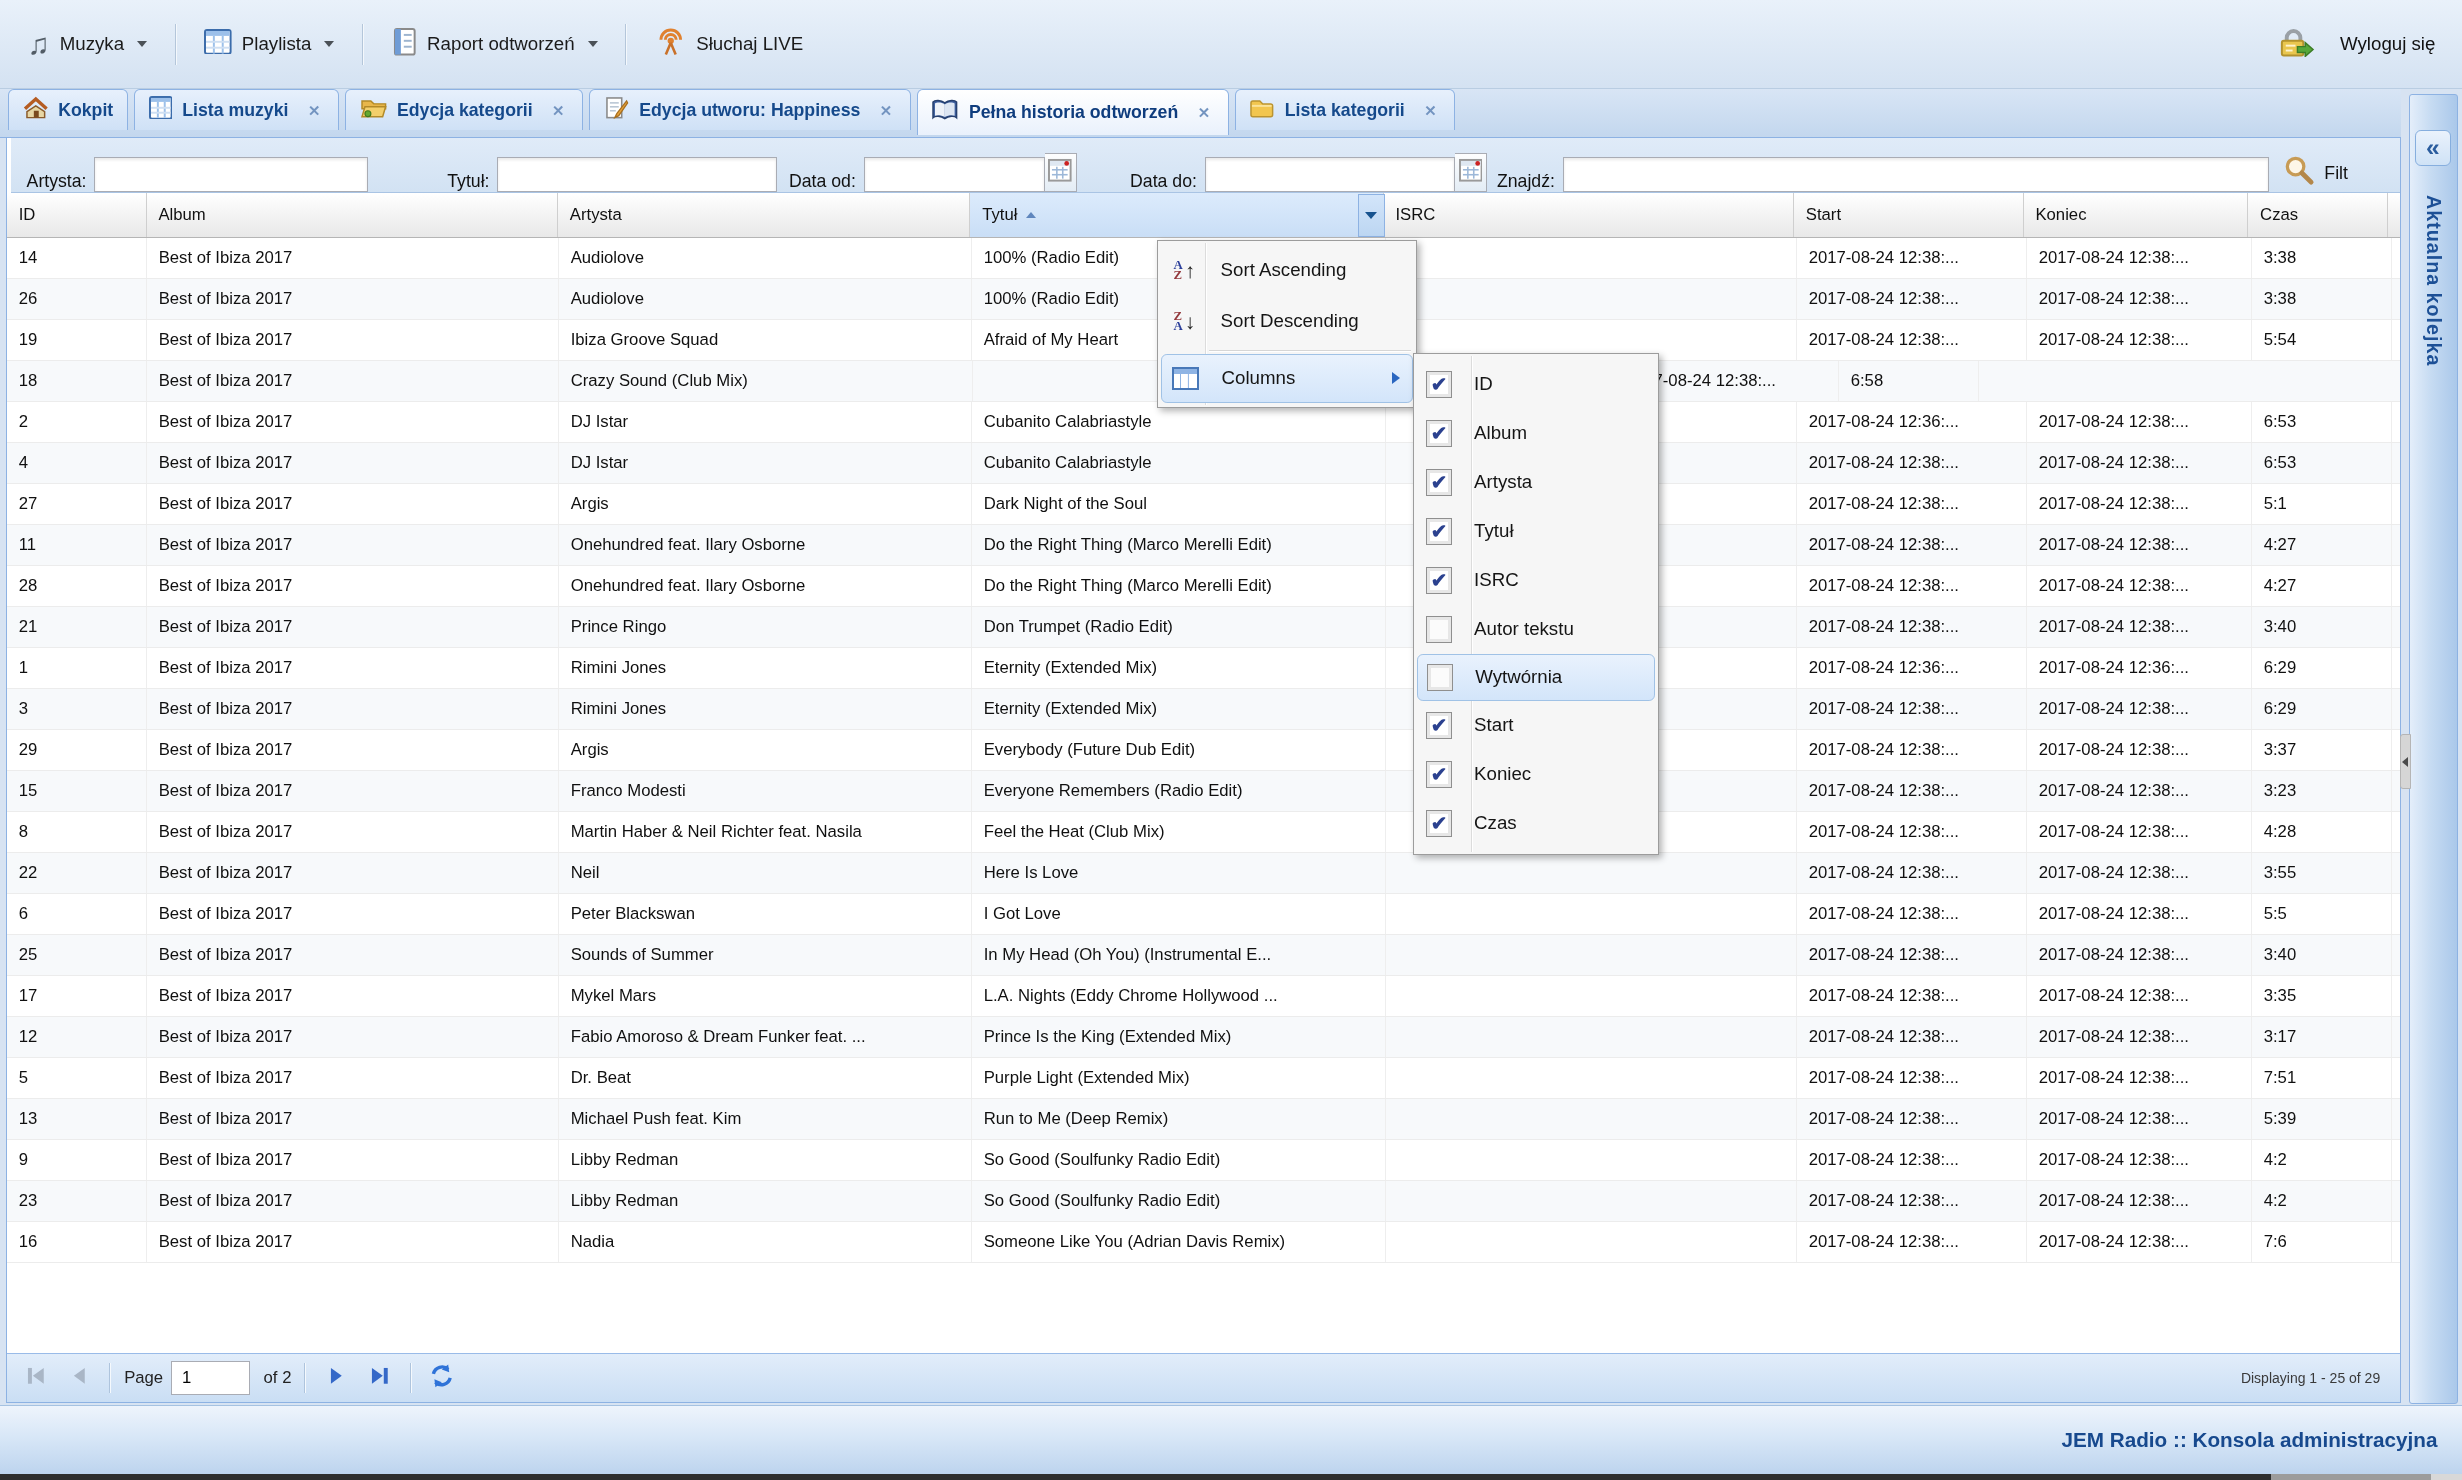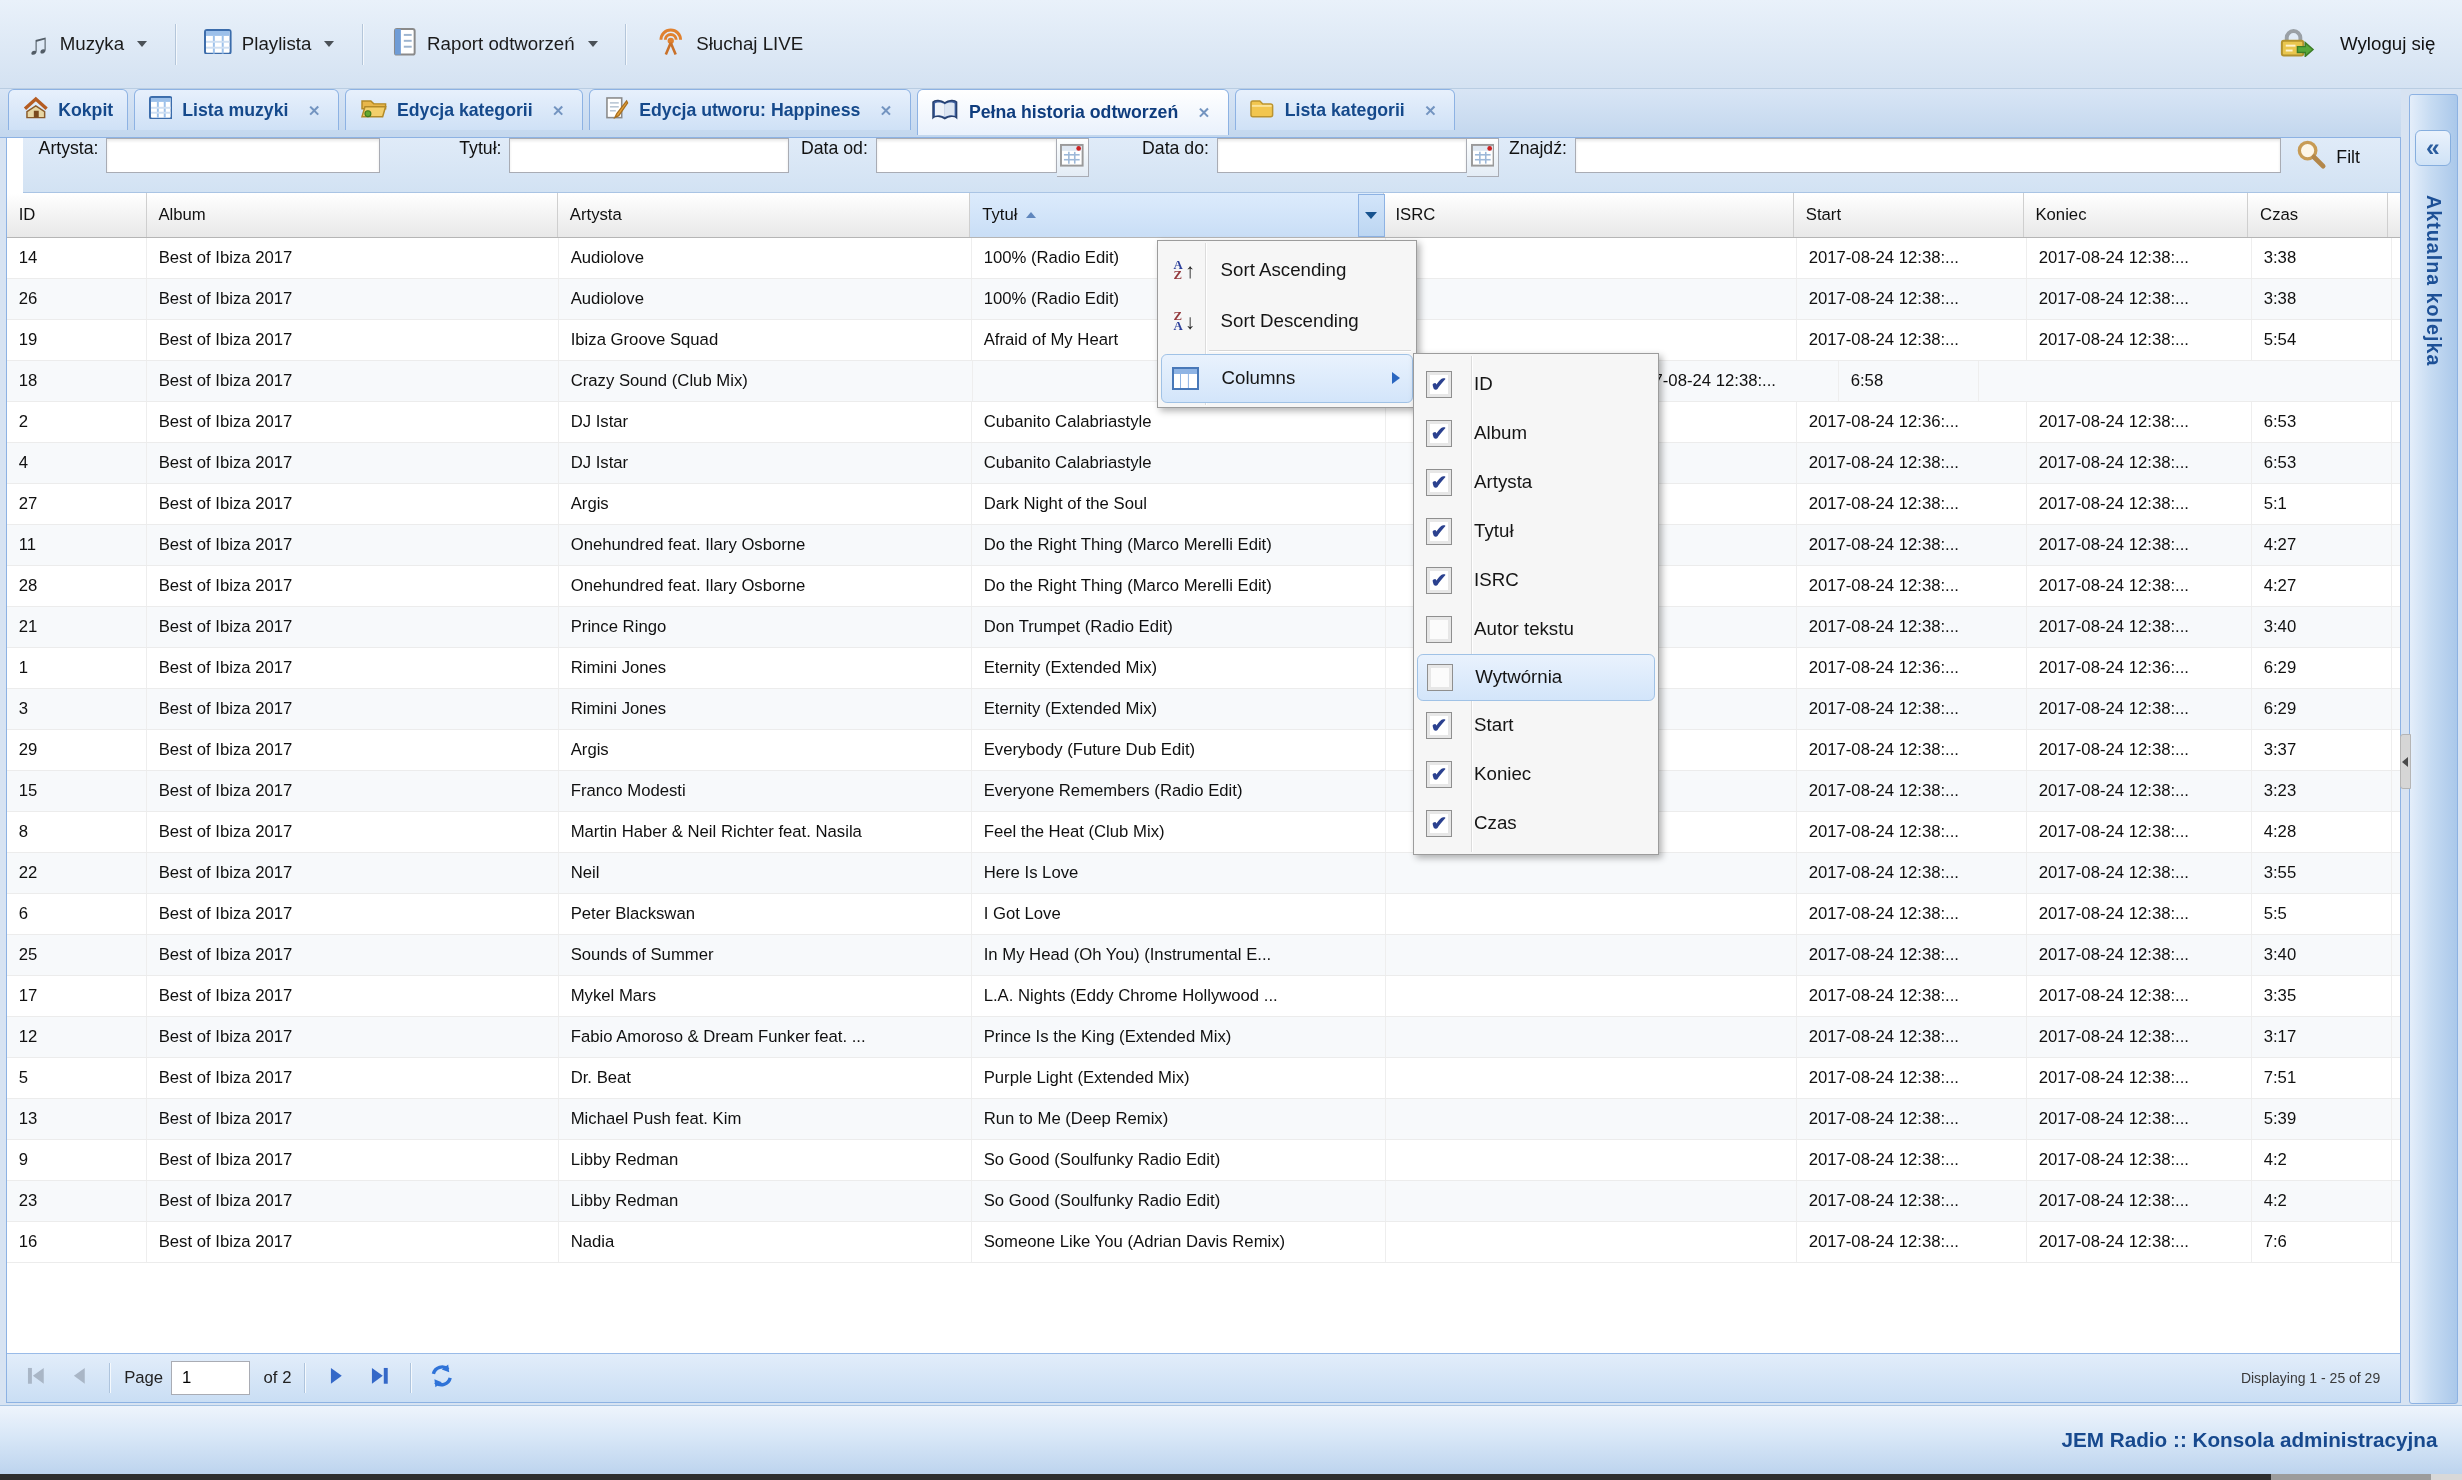--- a/index.html
+++ b/index.html
@@ -22,23 +22,23 @@
   .tab{height:41px;border:1px solid #8db2e3;border-bottom:none;border-radius:5.9px 5.9px 0 0;
     background:linear-gradient(#e7f0fc,#cfe1f6);display:flex;align-items:center;
     padding:0 13.8px;gap:9.9px;font-size:17.7px;font-weight:bold;color:#15498b;box-sizing:border-box;white-space:nowrap}
   .tab.active{height:46px;background:linear-gradient(#ffffff,#e9f1fc);color:#0f3d7e}
   .tab-close{width:19.7px;height:19.7px;border-radius:9.9px;display:flex;align-items:center;justify-content:center;
     color:#7394c0;font-size:14.8px;font-weight:bold;margin-left:5.9px}
   
   .panel{position:absolute;left:5.9px;top:138px;width:2395px;height:1265px;box-sizing:border-box;
     border:1px solid #8db2e3;border-top:none;background:#fff}
   
-  .filterbar{position:absolute;left:16px;top:0;right:0;height:55px;box-sizing:border-box;
+  .filterbar{position:absolute;left:4px;top:0;right:0;height:55px;box-sizing:border-box;
     background:linear-gradient(#e0ebf8,#d2e2f3);border-bottom:1px solid #a9c4e4;
-    display:flex;align-items:flex-start;padding-left:3.9px;font-size:17.7px;color:#111;overflow:hidden;white-space:nowrap}
+    display:flex;align-items:flex-end;padding-left:3.9px;font-size:17.7px;color:#111;overflow:hidden;white-space:nowrap}
   .f-label{flex:none}
   .f-input{height:33px;border:1px solid #a9acb4;background:#fff;box-shadow:inset 0 2px 3px rgba(0,0,0,.09);
     font-size:15.8px;padding:0 6.9px;font-family:"Liberation Sans",sans-serif;flex:none}
   .cal-btn{width:31.5px;height:37px;border:1px solid #a9acb4;border-left:none;flex:none;
     background:linear-gradient(#fdfefe,#e3ecf5);display:flex;align-items:center;justify-content:center}
   .filter-btn{display:flex;align-items:center;gap:8.9px;margin-left:13.8px;font-size:17.7px;color:#111;flex:none}
   
   .grid-header{position:absolute;left:0;top:55px;right:0;height:45px;display:flex;
     background:linear-gradient(#ffffff,#e8e8e8);border-bottom:1px solid #b5b5b5;box-sizing:border-box;z-index:3}
   .gh-cell{border-right:1px solid #cfcfcf;box-sizing:border-box;padding-left:11.8px;display:flex;align-items:center;

